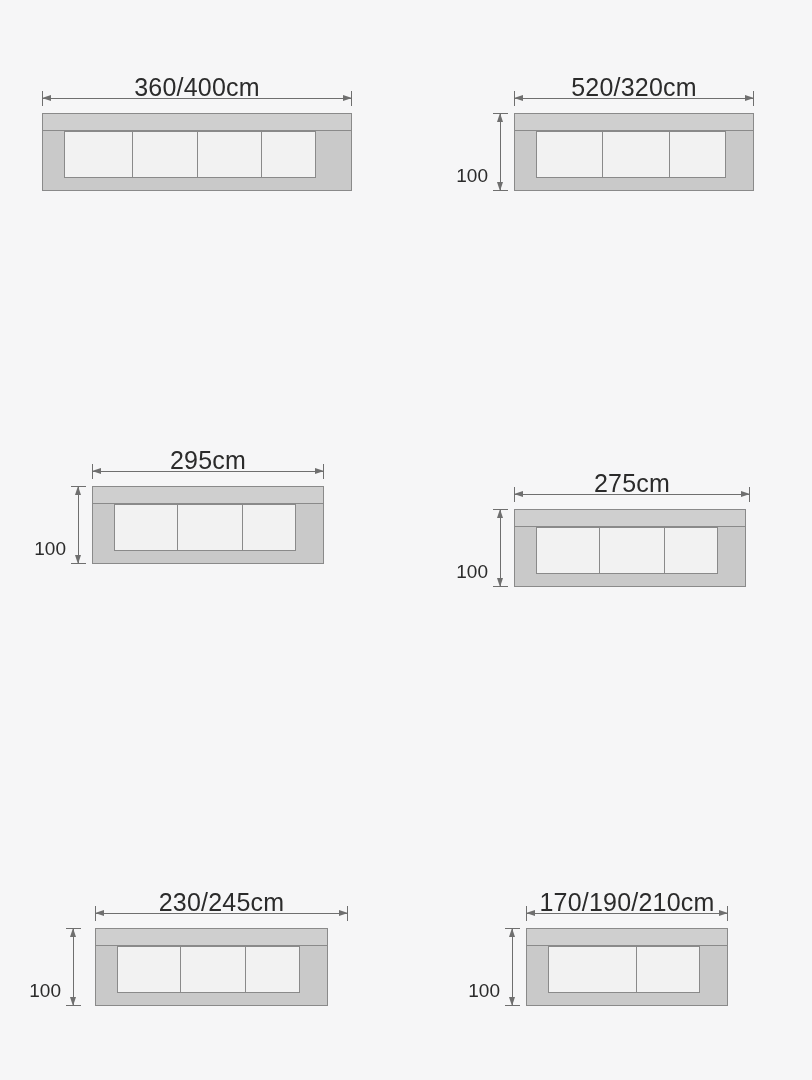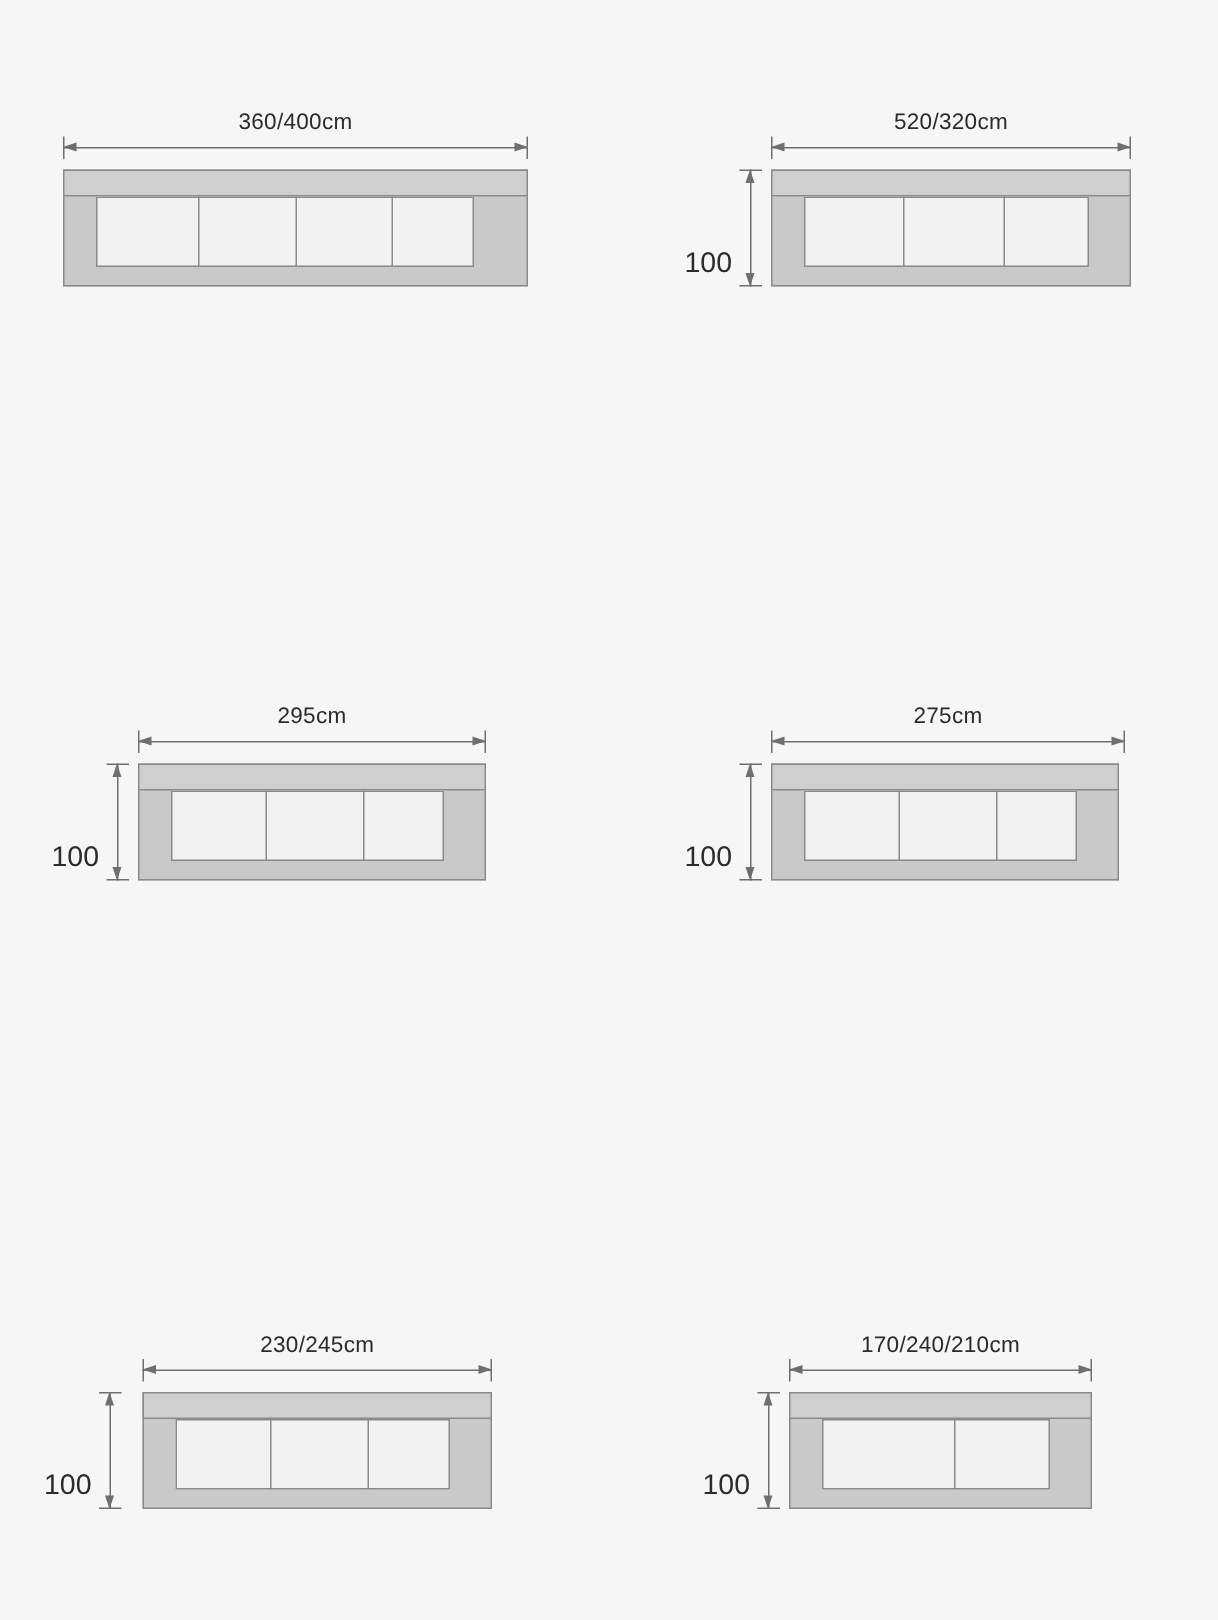--- a/index.html
+++ b/index.html
@@ -62,21 +62,21 @@
   .arrow.right {
     right: 0; top: -3.5px;
     border-left: 9px solid #6f6f6f;
   }
   .dim-top .label {
     position: absolute;
     left: 0;
     right: 0;
     top: -25px;
     text-align: center;
-    font-size: 15px;
+    font-size: 25px;
     color: #2b2b2b;
     letter-spacing: 0.2px;
     white-space: nowrap;
   }
   
   .dim-left {
     position: absolute;
     width: 0;
   }
   .dim-left .line {
@@ -200,21 +200,21 @@
     </div>
     <div class="sofa" style="left:0; top:15px; width:240px; height:78px;">
       <div class="outer"></div>
       <div class="backrest" style="height:18px;"></div>
       <div class="seat" style="left:22px; top:18px; right:28px; bottom:13px;"></div>
       <div class="divider" style="left:88px; top:18px; bottom:13px;"></div>
       <div class="divider" style="left:155px; top:18px; bottom:13px;"></div>
     </div>
   </div>
 
-  <div class="diagram" style="left:92px; top:494px; width:232px; height:98px;">
+  <div class="diagram" style="left:92px; top:471px; width:232px; height:98px;">
     <div class="dim-top" style="top:0;">
       <div class="line"></div>
       <div class="tick-l"></div>
       <div class="tick-r"></div>
       <div class="arrow left"></div>
       <div class="arrow right"></div>
       <div class="label">295cm</div>
     </div>
     <div class="dim-left" style="left:-14px; top:15px; height:78px;">
       <div class="line"></div>
@@ -252,21 +252,21 @@
     </div>
     <div class="sofa" style="left:0; top:15px; width:232px; height:78px;">
       <div class="outer"></div>
       <div class="backrest" style="height:18px;"></div>
       <div class="seat" style="left:22px; top:18px; right:28px; bottom:13px;"></div>
       <div class="divider" style="left:85px; top:18px; bottom:13px;"></div>
       <div class="divider" style="left:150px; top:18px; bottom:13px;"></div>
     </div>
   </div>
 
-  <div class="diagram" style="left:95px; top:913px; width:233px; height:93px;">
+  <div class="diagram" style="left:95px; top:913px; width:233px; height:93px;padding-left:20px;">
     <div class="dim-top" style="top:0;">
       <div class="line"></div>
       <div class="tick-l"></div>
       <div class="tick-r"></div>
       <div class="arrow left"></div>
       <div class="arrow right"></div>
       <div class="label">230/245cm</div>
     </div>
     <div class="dim-left" style="left:-22px; top:15px; height:78px;">
       <div class="line"></div>
@@ -285,21 +285,21 @@
     </div>
   </div>
 
   <div class="diagram" style="left:526px; top:913px; width:202px; height:93px;">
     <div class="dim-top" style="top:0;">
       <div class="line"></div>
       <div class="tick-l"></div>
       <div class="tick-r"></div>
       <div class="arrow left"></div>
       <div class="arrow right"></div>
-      <div class="label">170/240/210cm</div>
+      <div class="label">170/190/210cm</div>
     </div>
     <div class="dim-left" style="left:-14px; top:15px; height:78px;">
       <div class="line"></div>
       <div class="tick-t"></div>
       <div class="tick-b"></div>
       <div class="varrow up"></div>
       <div class="varrow down"></div>
       <div class="label">100</div>
     </div>
     <div class="sofa" style="left:0; top:15px; width:202px; height:78px;">

